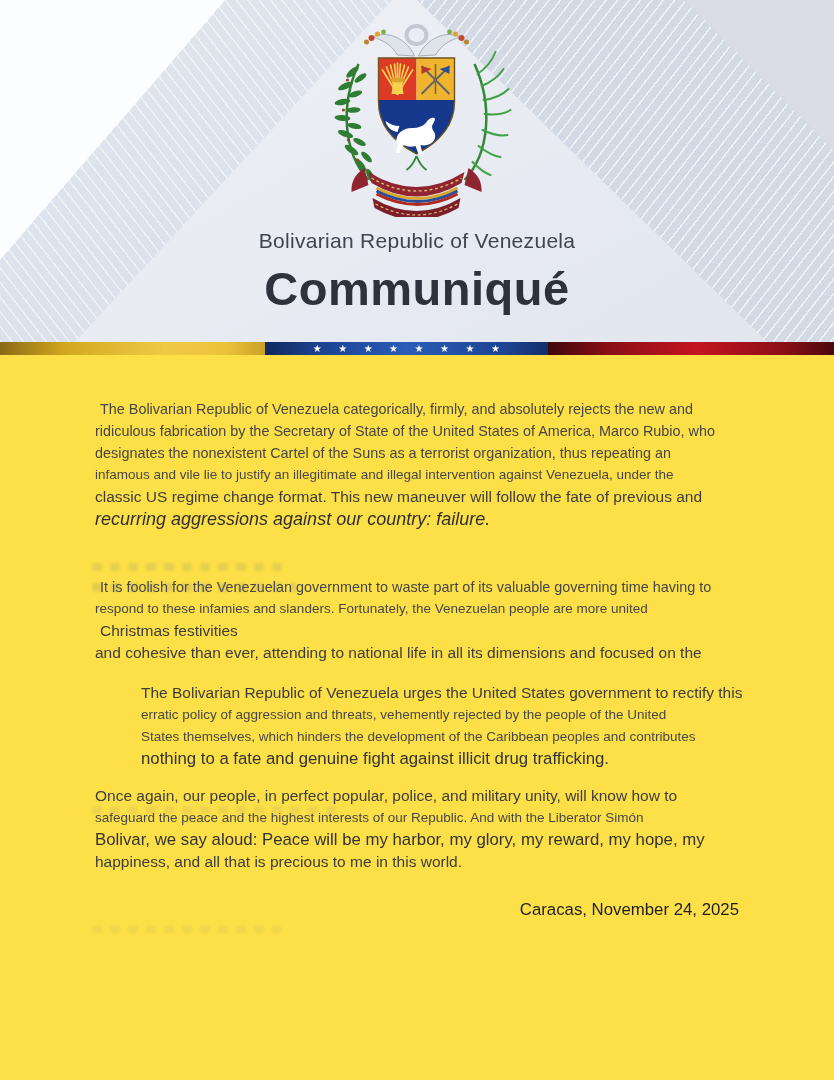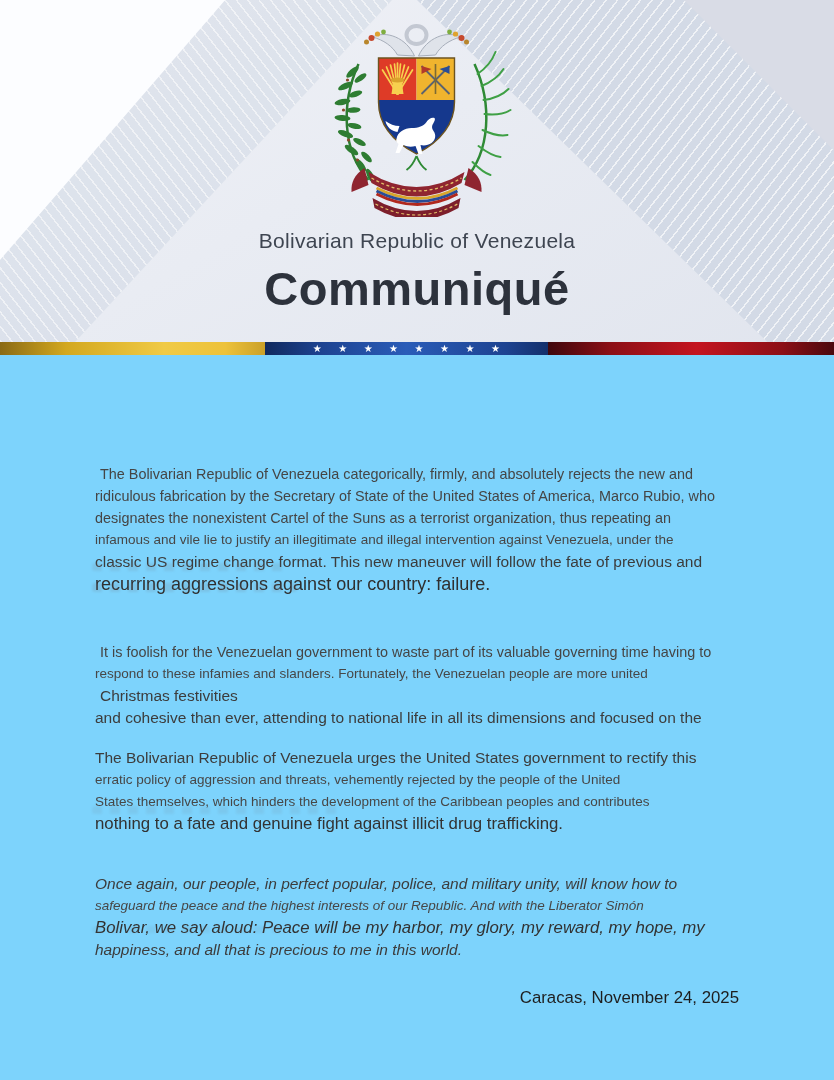--- a/index.html
+++ b/index.html
@@ -1,16 +1,16 @@
 <!DOCTYPE html>
 <html><head>
 <meta charset="utf-8">
 <style>
   html,body{margin:0;padding:0;background:#ffffff;}
-  .page{position:relative;width:834px;height:1080px;background:#7dd3fc;overflow:hidden;
+  .page{position:relative;width:834px;height:1080px;background:#fde047;overflow:hidden;
         font-family:"Liberation Sans", sans-serif;}
 
   
   .header{position:relative;width:834px;height:342px;overflow:hidden;
           background:linear-gradient(150deg,#f1f2f7 0%,#e9ecf3 45%,#e1e5ee 100%);}
   .bg-layer{position:absolute;inset:0;}
   .bg-hatch-right{
     clip-path:polygon(50% 0,100% 0,100% 100%,92% 100%);
     background:repeating-linear-gradient(128deg, rgba(255,255,255,.65) 0 1.5px, rgba(255,255,255,0) 1.5px 9px), #d3dae6;}
   .bg-flat-corner{
@@ -34,32 +34,32 @@
   .seg{height:13px;}
   .seg-yellow{width:31.8%;
     background:linear-gradient(90deg,#8a6a14 0%,#d3a81f 25%,#f0ca45 62%,#edc23a 85%,#caa028 100%);}
   .seg-blue{width:33.9%;display:flex;align-items:center;justify-content:center;
     background:linear-gradient(90deg,#10295e 0%,#1d4391 20%,#2a5cb8 50%,#1d4391 85%,#132f6b 100%);}
   .seg-red{width:34.3%;
     background:linear-gradient(90deg,#3f070c 0%,#8c0f16 22%,#c41420 52%,#8c0f16 82%,#4a080d 100%);}
   .stars{color:#ffffff;font-size:10px;line-height:13px;letter-spacing:16.5px;padding-left:16px;}
 
   
-  .doc-body{position:relative;padding:108px 95px 0 95px;}
+  .doc-body{position:relative;padding:43px 95px 0 95px;}
   .para{margin:0;}
   .para + .para{margin-top:0;}
   #para-2{margin-top:46px;}
-  #para-3{margin-top:18px;}
-  #para-4{margin-top:38px;font-style:italic;}
+  #para-3{margin-top:18px;margin-left:46px;}
+  #para-4{margin-top:15px;}
   .line{display:block;height:22px;line-height:22px;white-space:nowrap;}
   .sz-sm{font-size:13.5px;color:#474747;}
   .sz-n {font-size:14.4px;color:#454545;}
   .sz-md{font-size:15.5px;color:#3c3c3c;}
   .sz-lg{font-size:16.8px;color:#323232;}
-  .sz-xl{font-size:18px;  color:#2f2f2f;}
+  .sz-xl{font-size:18px;  color:#2f2f2f;font-style:italic;}
   .ind{padding-left:5px;}
   .dateline{margin-top:27px;text-align:right;font-size:16.8px;color:#1e1e1e;}
 
   
   .smudge{position:absolute;border-radius:3px;filter:blur(1.2px);
     background:repeating-linear-gradient(90deg,#6e737c 0 10px,transparent 10px 18px);}
   .sm-1{left:92px;top:563px;width:195px;height:8px;opacity:.14;}
   .sm-2{left:92px;top:583px;width:205px;height:9px;opacity:.16;}
   .sm-3{left:92px;top:806px;width:250px;height:8px;opacity:.10;}
   .sm-4{left:92px;top:926px;width:190px;height:7px;opacity:.08;}

